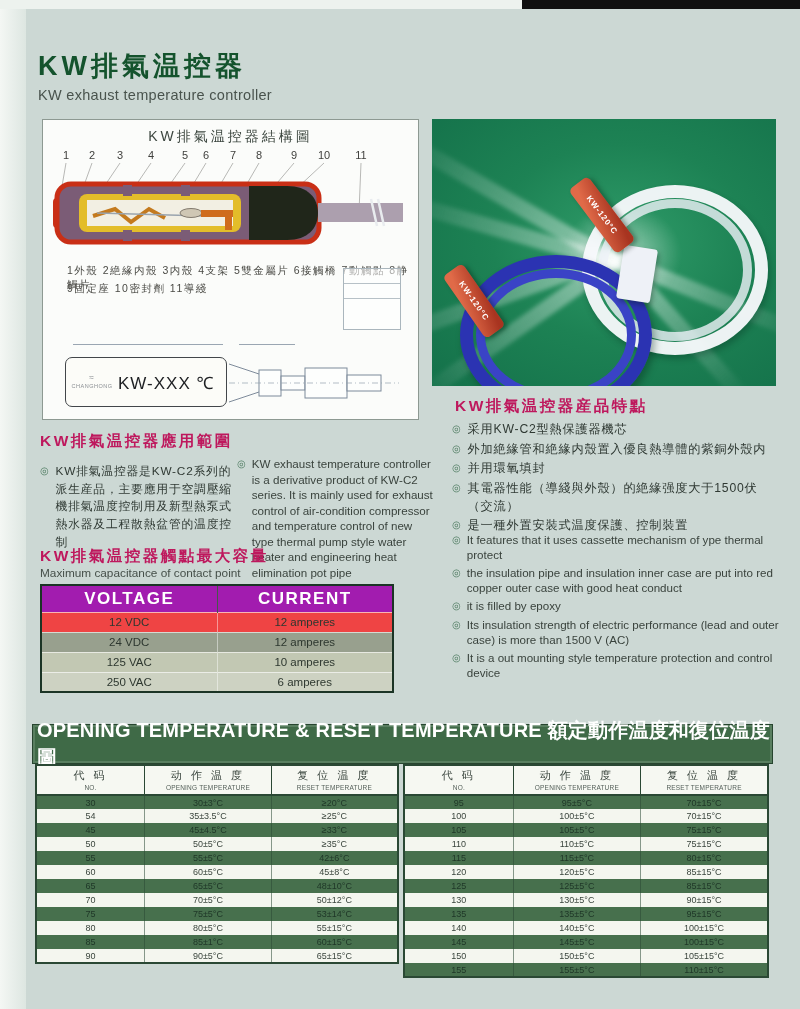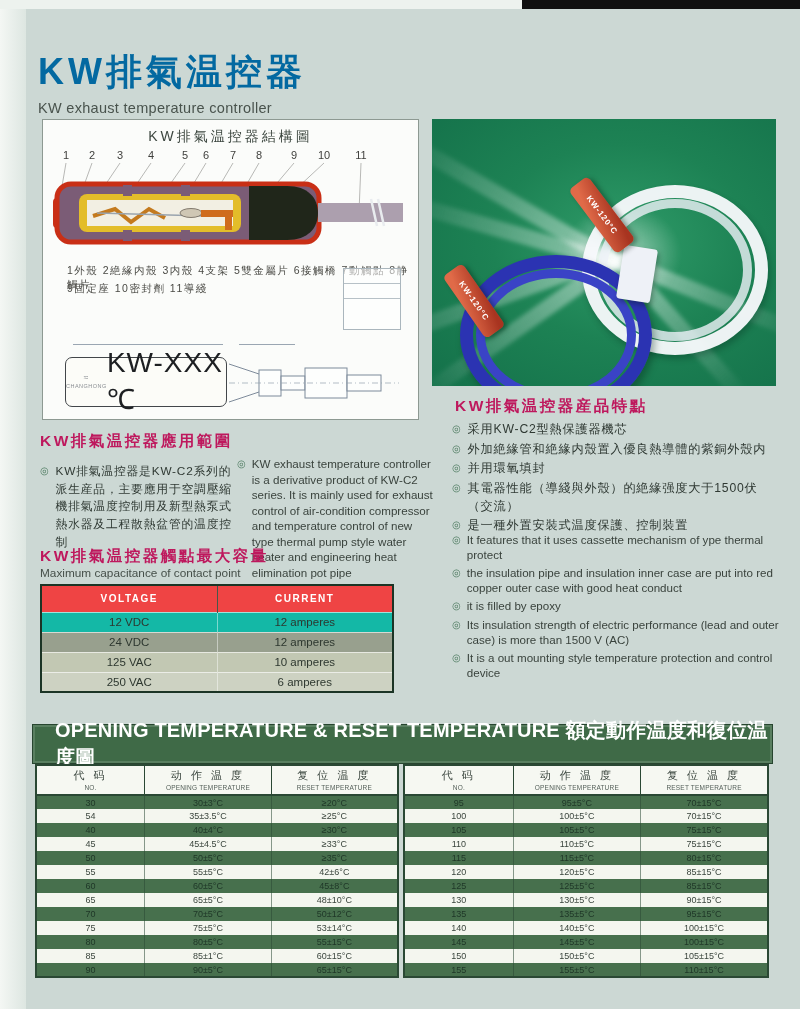--- a/index.html
+++ b/index.html
@@ -5,39 +5,39 @@
   * { margin:0; padding:0; box-sizing:border-box; }
   body { background:#b9c6c2; font-family:"Liberation Sans", sans-serif; }
   .page { position:relative; width:800px; height:1009px; background:#ccd8d4; overflow:hidden; }
   .edge-strip { position:absolute; left:0; top:0; width:26px; height:100%;
     background:linear-gradient(90deg,#f4f7f4,#dde6e1); }
   .scan-top-dark { position:absolute; top:0; left:522px; width:278px; height:9px; background:#101010; }
   .scan-top-light { position:absolute; top:0; left:0; width:522px; height:9px; background:#edf2ee; }
 
   
   .title-block { position:absolute; left:38px; top:48px; }
-  .title-zh { font-size:36px; letter-spacing:4px; color:#0369a1; font-weight:600; }
+  .title-zh { font-size:27px; letter-spacing:4px; color:#14532d; font-weight:600; }
   .title-en { font-size:14.5px; color:#49534d; margin-top:3px; letter-spacing:.3px; }
 
   
   .diagram-panel { position:absolute; left:42px; top:119px; width:377px; height:301px;
     background:#fbfcfa; border:1px solid #8d9992; }
   .diagram-title { position:absolute; left:0; right:0; top:8px; text-align:center;
     font-size:14px; letter-spacing:3px; color:#3c463f; }
   .diagram-svg { position:absolute; left:10px; top:26px; width:354px; height:140px; }
   .diagram-caption { position:absolute; left:24px; font-size:10.5px; letter-spacing:1.5px; color:#49494４; color:#494944; }
   .cap1 { top:144px; } .cap2 { top:162px; }
   .dim-line { position:absolute; height:1px; background:#9aa6b2; }
   .label-box { position:absolute; left:22px; top:237px; width:162px; height:50px;
     background:#fcfcf8; border:1.5px solid #42464a; border-radius:7px;
     display:flex; align-items:center; }
   .brand-zone { width:52px; text-align:center; color:#8a8e93; }
   .brand-logo { font-size:8px; letter-spacing:1px; line-height:6px; }
   .brand-name { font-size:5.5px; letter-spacing:.5px; margin-top:2px; }
-  .model-text { font-size:28px; color:#1d1f22; letter-spacing:1px; font-weight:500; }
+  .model-text { font-size:17px; color:#1d1f22; letter-spacing:1px; font-weight:500; }
   .outline-svg { position:absolute; left:186px; top:232px; width:176px; height:62px; }
   .faint-rect { position:absolute; left:300px; top:148px; width:58px; height:62px;
     border:1px solid #aab6bd; background:rgba(255,255,255,.55); }
   .faint-rect div { border-top:1px solid #b7c1c7; margin-top:14px; }
 
   
   .photo-panel { position:absolute; left:432px; top:119px; width:344px; height:267px; overflow:hidden;
     background:radial-gradient(ellipse at 55% 46%, #2f9c69 0%, #1d8254 48%, #14714a 100%); }
   .ray { position:absolute; transform-origin:0 50%; height:16px;
     background:linear-gradient(90deg, rgba(255,255,255,.5), rgba(255,255,255,0)); filter:blur(2px); }
@@ -68,35 +68,35 @@
   .app-en { left:237px; top:456px; width:196px; font-size:11.6px; line-height:1.34; color:#39423c; }
   .feat-zh { left:452px; top:421px; width:322px; font-size:12.2px; letter-spacing:.8px; line-height:1.45; color:#2f3933; }
   .feat-zh li { margin-bottom:2px; }
   .feat-en { left:452px; top:532px; width:334px; font-size:11.6px; line-height:1.3; color:#39423c; }
   .feat-en li { margin-bottom:3px; }
   .sub-h-en { position:absolute; font-size:11.8px; color:#454f49; }
 
   
   .cap-table { position:absolute; left:40px; top:584px; width:354px; border-collapse:collapse;
     border:2px solid #1b3425; table-layout:fixed; }
-  .cap-table th { background:#ef4444; color:#fff; font-size:10px; letter-spacing:1.5px;
+  .cap-table th { background:#a21caf; color:#fff; font-size:17px; letter-spacing:1.5px;
     height:27px; border-left:1px solid #46584a; font-weight:700; }
   .cap-table th:first-child { border-left:none; }
   .cap-table td { height:20px; text-align:center; font-size:11.5px; color:#2d372f;
     border-left:1px solid rgba(255,255,255,.45); border-top:1px solid rgba(255,255,255,.6); }
   .cap-table td:first-child { border-left:none; }
-  .cap-table tbody tr:nth-child(1) { background:#14b8a6; }
+  .cap-table tbody tr:nth-child(1) { background:#ef4444; }
   .cap-table tbody tr:nth-child(2) { background:#98a08e; }
   .cap-table tbody tr:nth-child(3) { background:#c2c8b3; }
   .cap-table tbody tr:nth-child(4) { background:#cdd2c2; }
 
   
   .banner { position:absolute; left:32px; top:724px; width:741px; height:40px; background:#3f6a47;
     border:1px solid #27452f; box-shadow:inset 0 0 0 2px rgba(130,160,135,.4);
-    display:flex; align-items:center; padding-left:22px;
+    display:flex; align-items:center; padding-left:4px;
     color:#fff; font-size:20px; font-weight:700; letter-spacing:.2px; }
 
   
   .temp-table { position:absolute; top:764px; border-collapse:collapse; table-layout:fixed;
     background:#701a75; border:2px solid #2a4834; }
   .temp-left { left:35px; width:364px; }
   .temp-right { left:403px; width:366px; }
   .temp-table th { background:#f6f8f2; border-bottom:2px solid #2a4834; border-left:1px solid #2a4834;
     padding:2px 0 3px 0; font-weight:400; }
   .temp-table th:first-child { border-left:none; }
@@ -340,25 +340,20 @@
           <td>30</td>
           <td>30±3°C</td>
           <td>≥20°C</td>
         </tr>
         <tr>
           <td>54</td>
           <td>35±3.5°C</td>
           <td>≥25°C</td>
         </tr>
         <tr>
-          <td>40</td>
-          <td>40±4°C</td>
-          <td>≥30°C</td>
-        </tr>
-        <tr>
           <td>45</td>
           <td>45±4.5°C</td>
           <td>≥33°C</td>
         </tr>
         <tr>
           <td>50</td>
           <td>50±5°C</td>
           <td>≥35°C</td>
         </tr>
         <tr>

